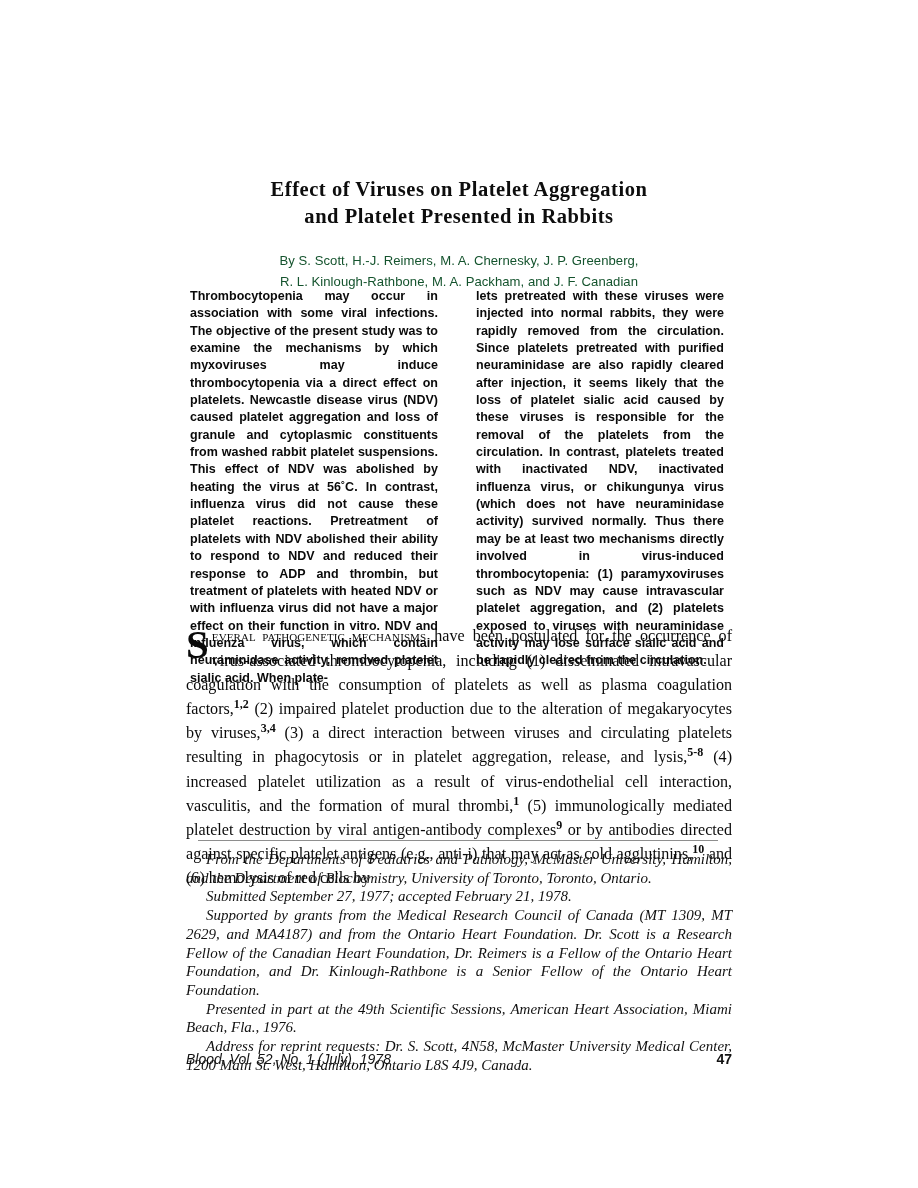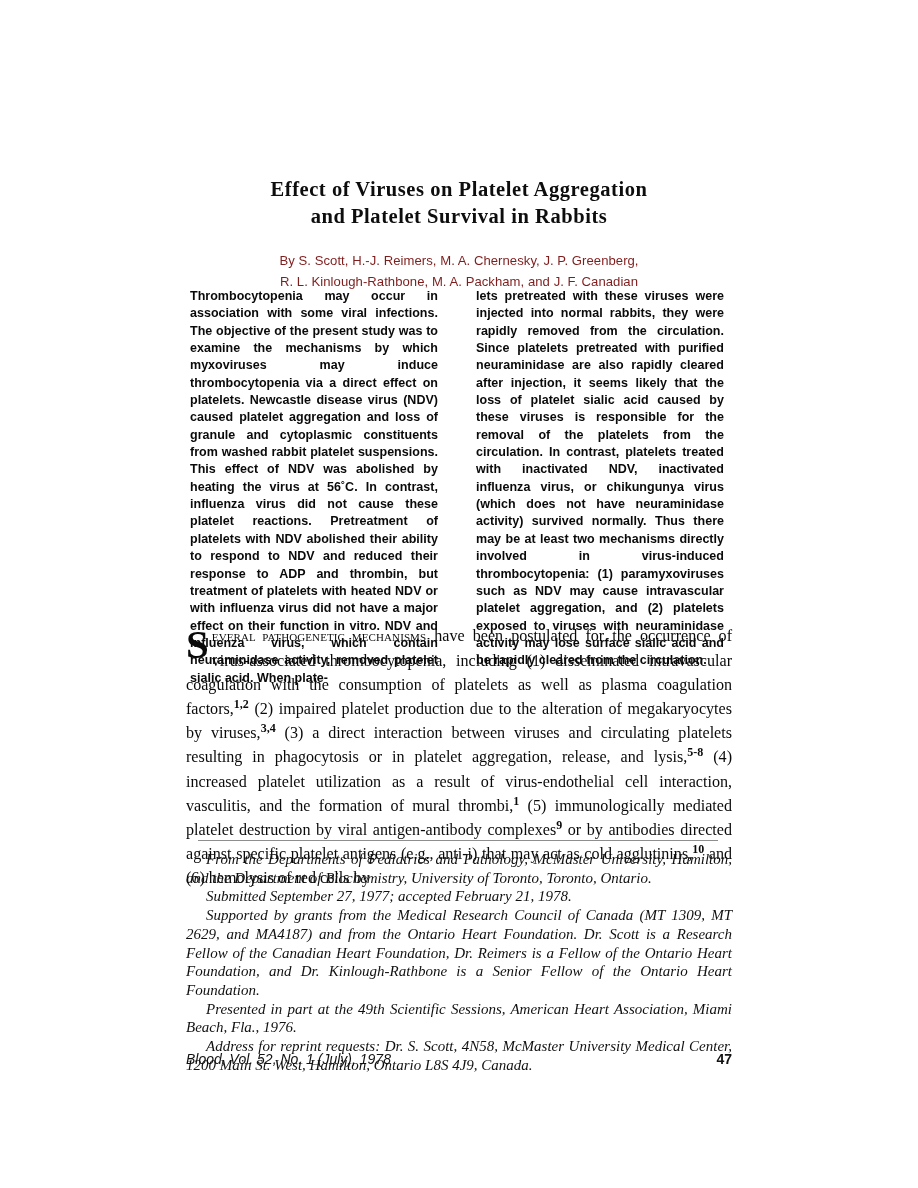--- a/index.html
+++ b/index.html
@@ -38,21 +38,21 @@
     letter-spacing: 0.55px;
     line-height: 27px;
     color: #0d0d0d;
   }
   .byline {
     margin-top: 20px;
     font-family: "Liberation Sans", "DejaVu Sans", sans-serif;
     font-size: 13.1px;
     line-height: 21px;
     letter-spacing: 0.05px;
-    color: #7f1d1d;
+    color: #14532d;
   }
 
   
   .abstract {
     position: absolute;
     left: 190px;
     top: 288px;
     width: 534px;
     display: flex;
     justify-content: space-between;
@@ -150,21 +150,21 @@
   .page-footer .jrnl { font-style: italic; }
   .page-footer .pgno { font-weight: bold; }
 </style>
 </head>
 <body>
 
 <div class="page">
 
   <div class="title-block">
     <div class="title-line">Effect of Viruses on Platelet Aggregation</div>
-    <div class="title-line">and Platelet Survival in Rabbits</div>
+    <div class="title-line">and Platelet Presented in Rabbits</div>
     <div class="byline">
       <div>By S. Scott, H.-J. Reimers, M. A. Chernesky, J. P. Greenberg,</div>
       <div>R. L. Kinlough-Rathbone, M. A. Packham, and J. F. Canadian</div>
     </div>
   </div>
 
   <div class="abstract">
     <div class="abs-col">
       <p>Thrombocytopenia may occur in association with some viral infections. The objective of the present study was to examine the mechanisms by which myxoviruses may induce thrombocytopenia via a direct effect on platelets. Newcastle disease virus (NDV) caused platelet aggregation and loss of granule and cytoplasmic constituents from washed rabbit platelet suspensions. This effect of NDV was abolished by heating the virus at 56˚C. In contrast, influenza virus did not cause these platelet reactions. Pretreatment of platelets with NDV abolished their ability to respond to NDV and reduced their response to ADP and thrombin, but treatment of platelets with heated NDV or with influenza virus did not have a major effect on their function in vitro. NDV and influenza virus, which contain neuraminidase activity, removed platelet sialic acid. When plate-</p>
     </div>

